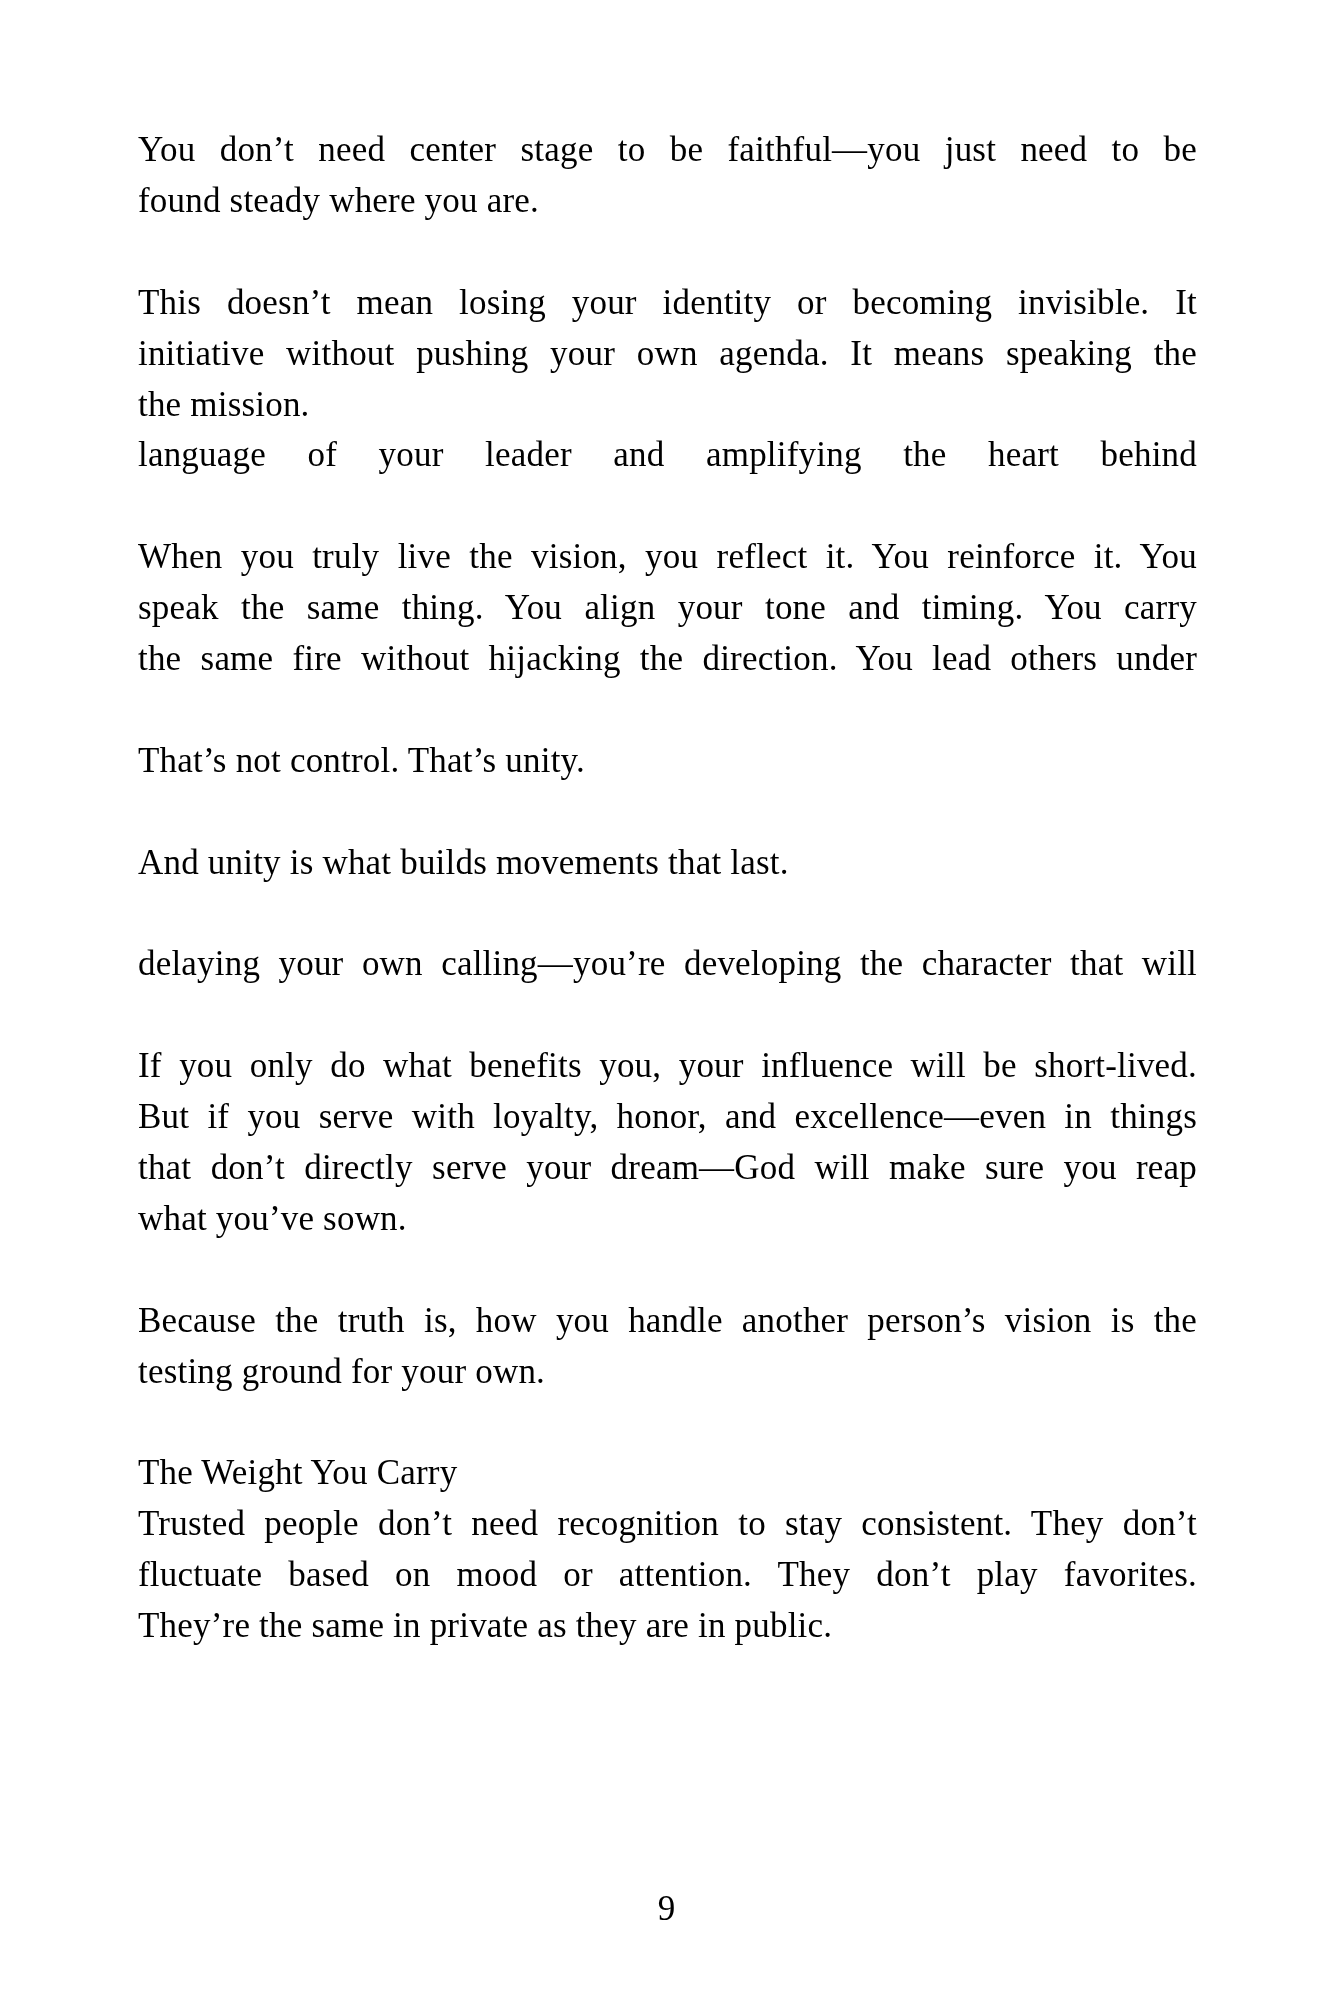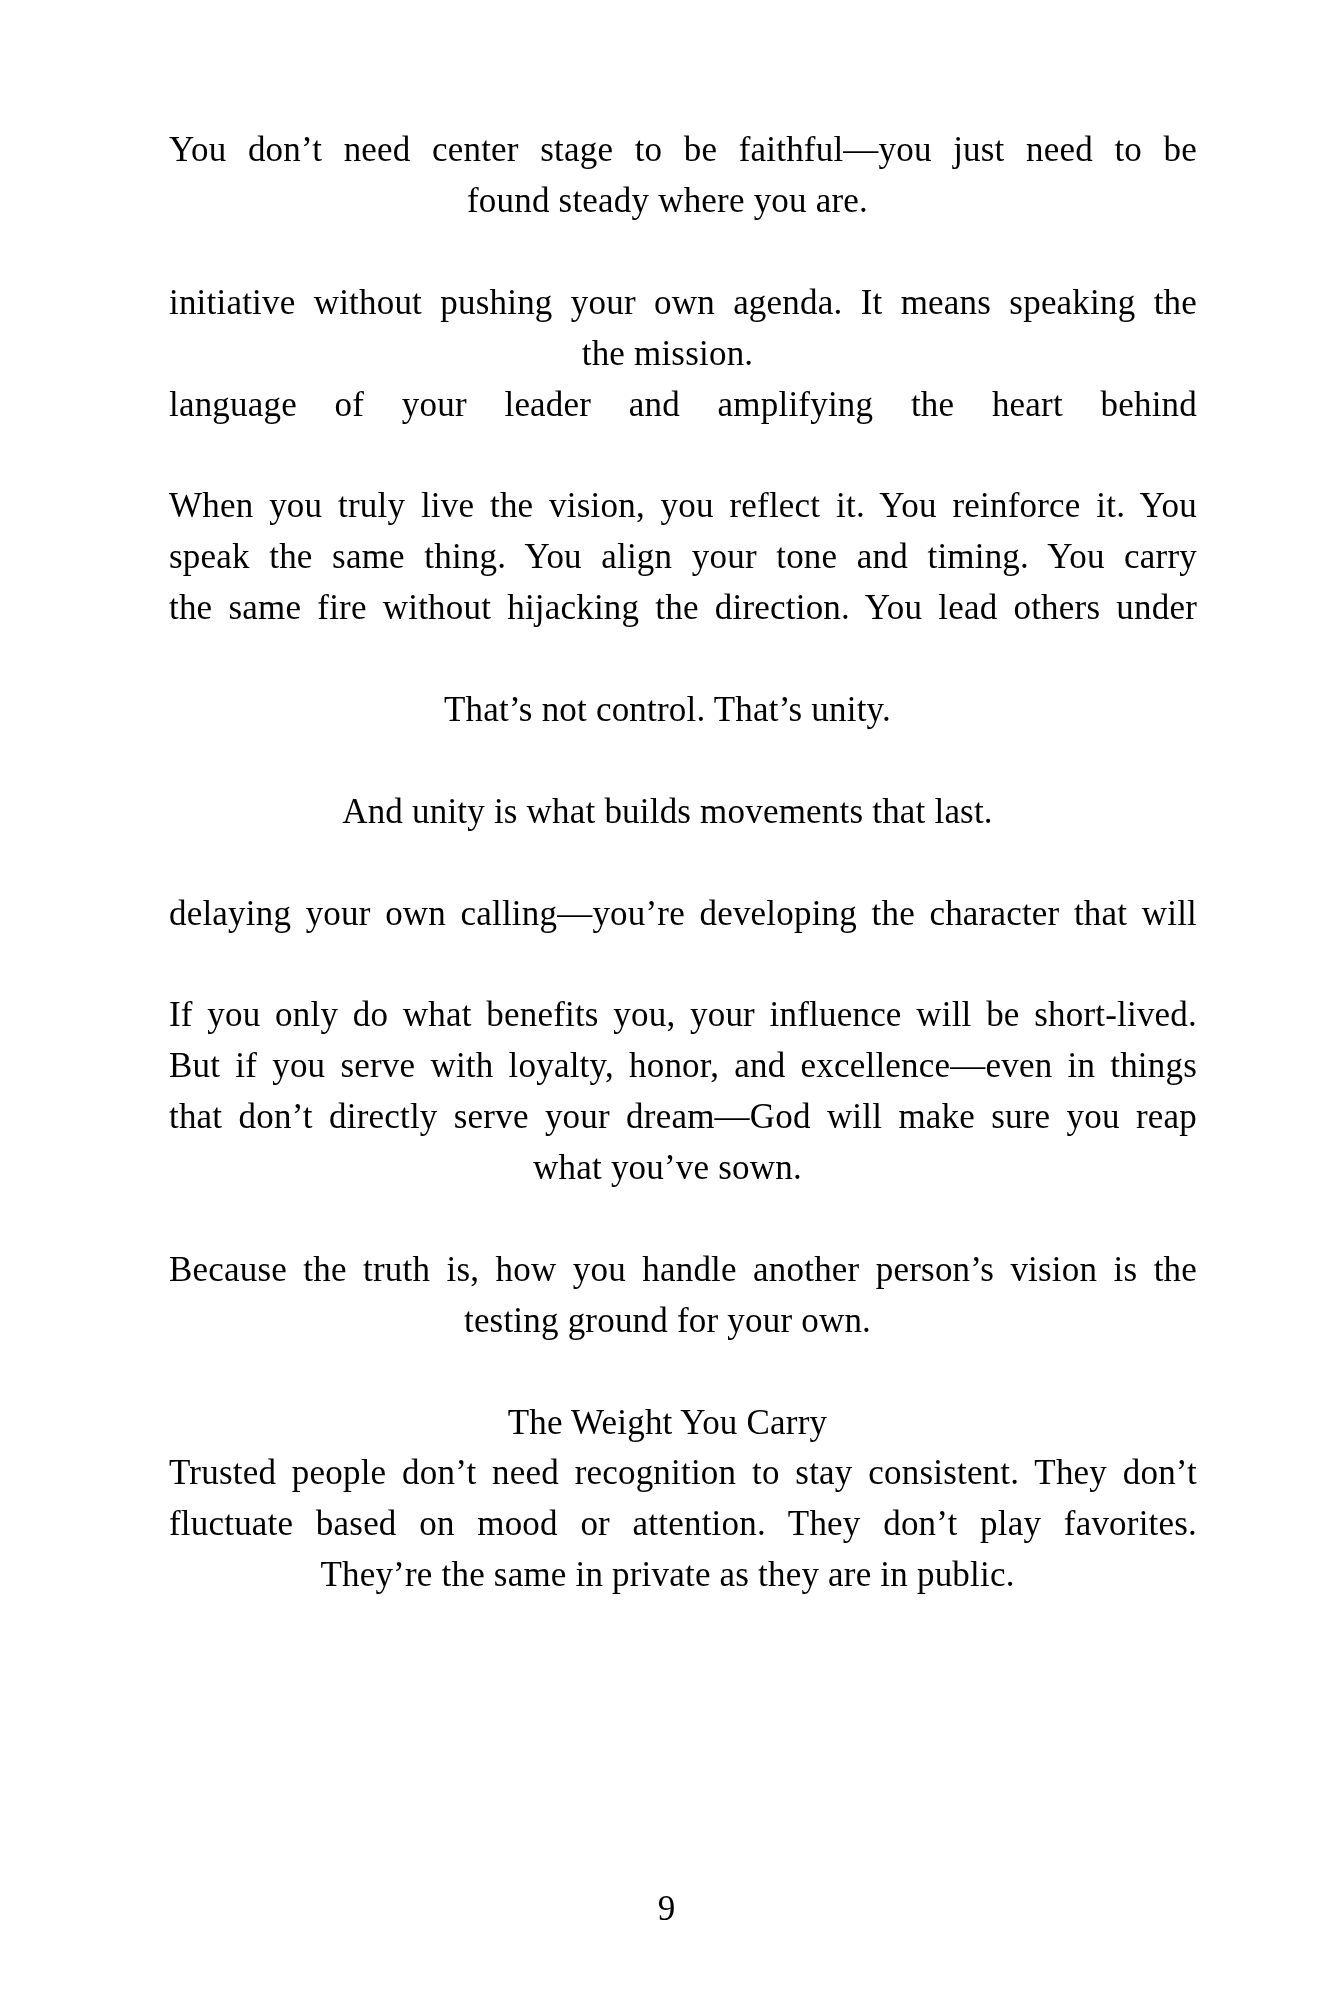--- a/index.html
+++ b/index.html
@@ -25,27 +25,26 @@
     top: 125px;
     width: 1059px;
     font-size: 35px;
     line-height: 50.9px;
     letter-spacing: 0.2px;
   }
   .block { margin: 0; }
   .block.gap { margin-top: 50.9px; }
   .block.heading { font-weight: normal; }
   .line {
-    text-align: center;
+    text-align: left;
     white-space: normal;
   }
   .line.fill {
     text-align: justify;
     text-align-last: justify;
-    margin-left: 31px;
   }
   .page-number {
     position: absolute;
     top: 1884px;
     left: 0;
     width: 1333px;
     text-align: center;
     font-size: 35px;
     line-height: 50.9px;
   }
@@ -53,20 +52,21 @@
 </head>
 <body>
 
 <div class="page">
   <div class="text-col">
       <div class="block">
         <div class="line fill">You don’t need center stage to be faithful—you just need to be</div>
         <div class="line">found steady where you are.</div>
       </div>
       <div class="block gap">
+        <div class="line fill">This doesn’t mean losing your identity or becoming invisible. It</div>
         <div class="line fill">initiative without pushing your own agenda. It means speaking the</div>
         <div class="line">the mission.</div>
         <div class="line fill">language of your leader and amplifying the heart behind</div>
       </div>
       <div class="block gap">
         <div class="line fill">When you truly live the vision, you reflect it. You reinforce it. You</div>
         <div class="line fill">speak the same thing. You align your tone and timing. You carry</div>
         <div class="line fill">the same fire without hijacking the direction. You lead others under</div>
       </div>
       <div class="block gap">

